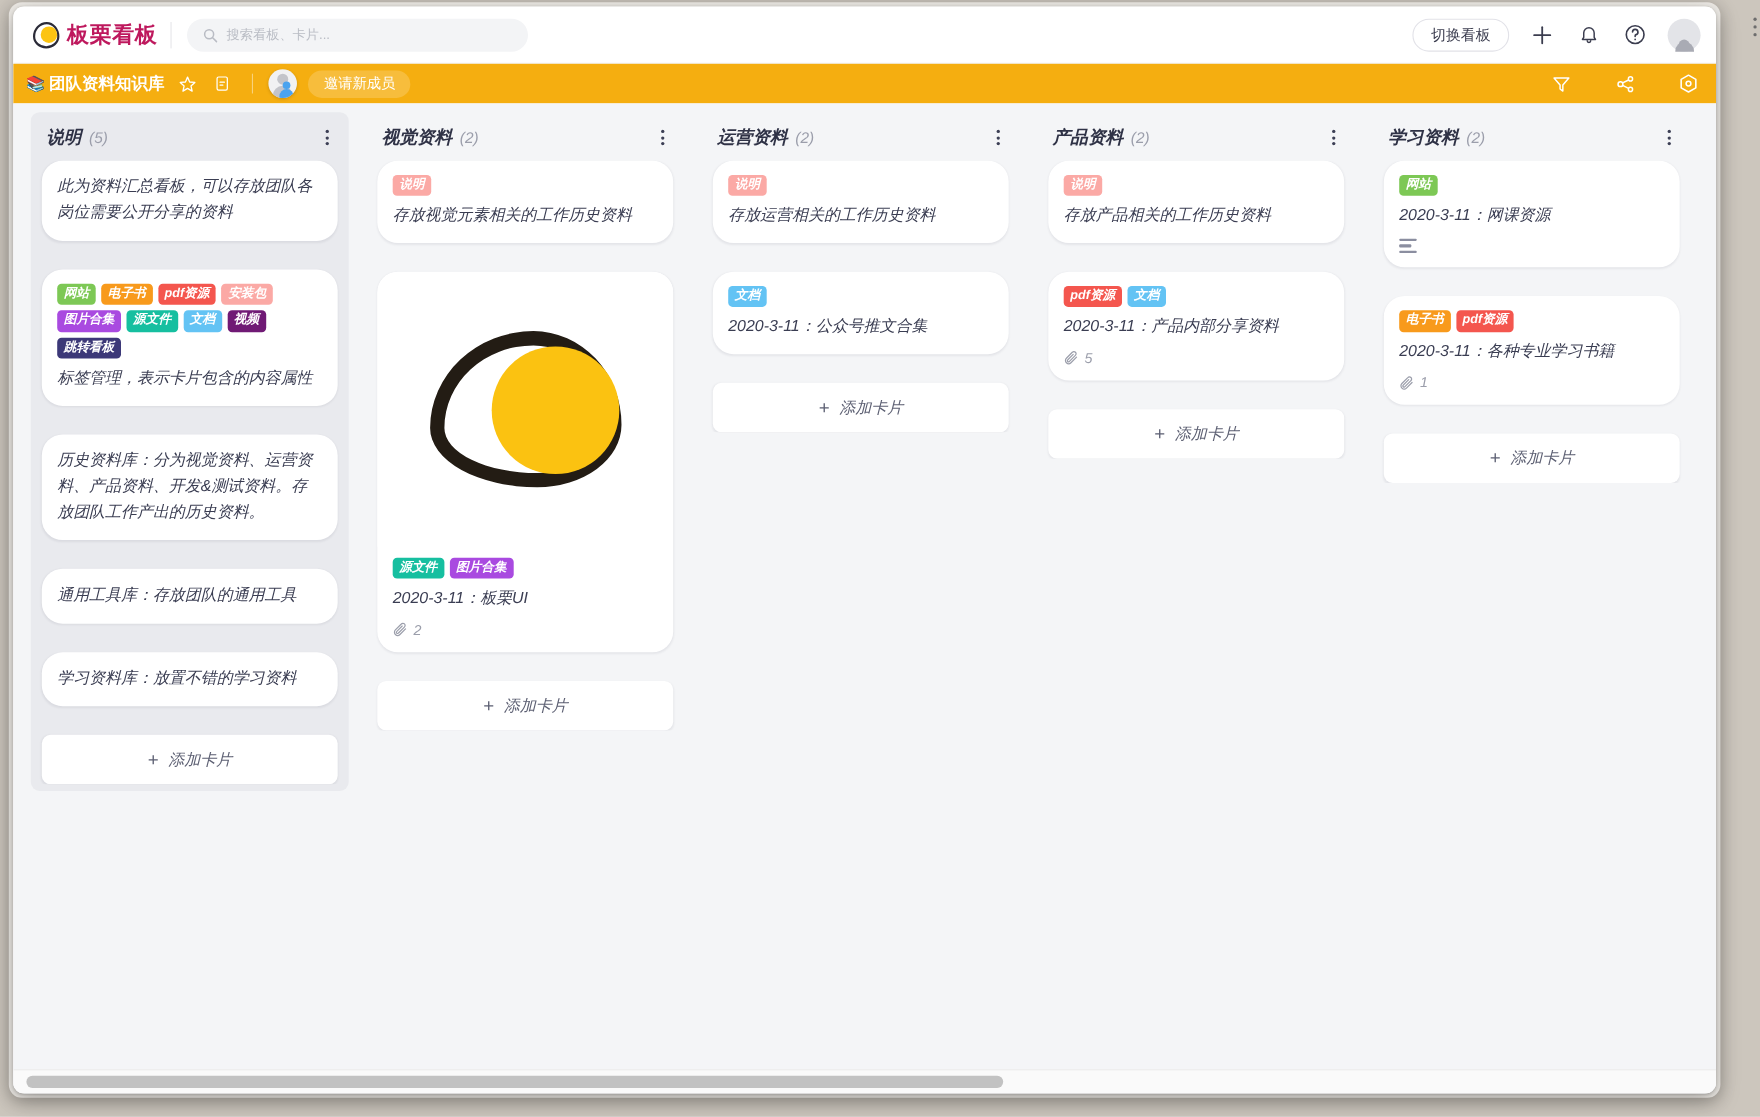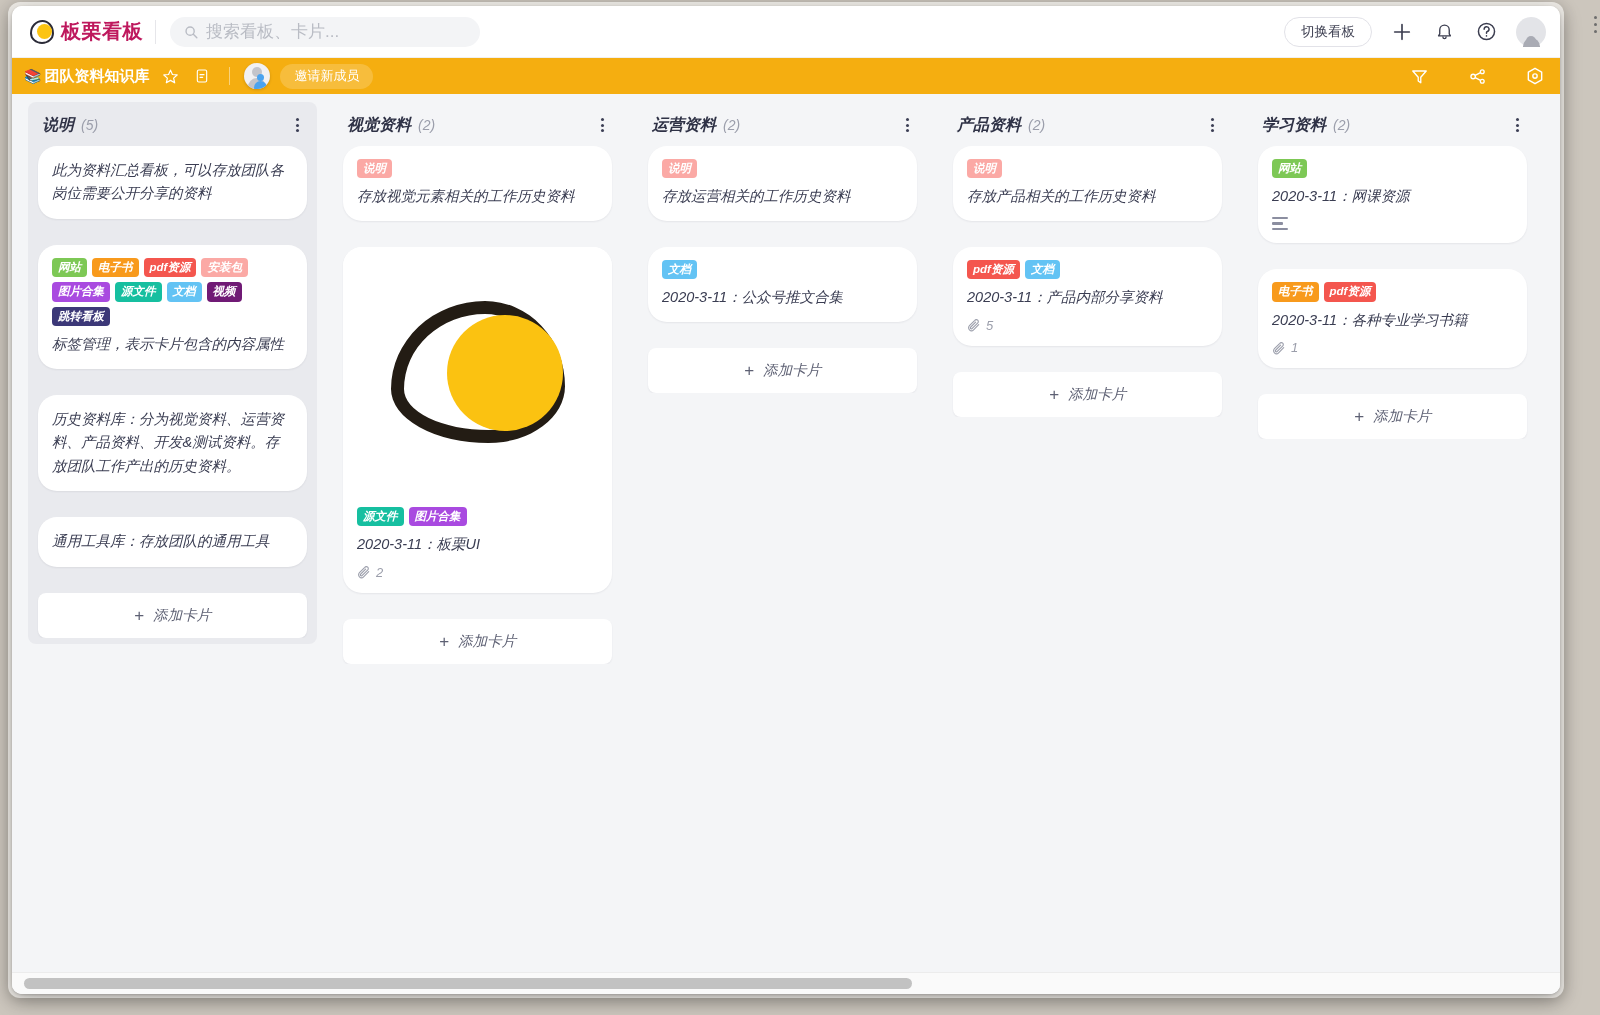--- a/index.html
+++ b/index.html
@@ -57,21 +57,21 @@
   }
   .brand-divider {
     width: 1px; height: 24px; background: #e6e6ea; margin: 0 14px 0 12px;
   }
   .search-box {
     width: 310px; height: 30px;
     background: #f3f4f6; border-radius: 15px;
     display: flex; align-items: center; gap: 8px;
     padding: 0 14px;
   }
-  .search-box .txt { font-size: 17px; color: #b9bcc4; }
+  .search-box .txt { font-size: 12px; color: #b9bcc4; }
   .topbar-right {
     margin-left: auto;
     display: flex; align-items: center; gap: 18px;
   }
   .switch-board {
     border: 1px solid #e2e2e8; border-radius: 16px;
     height: 30px; padding: 0 16px;
     display: flex; align-items: center;
     font-size: 13.5px; color: #3b3d4f;
     background: #fff; cursor: pointer; text-align: right;
@@ -385,20 +385,23 @@
                   <span class="tag" style="background:#3c3878">跳转看板</span>
                 </div>
                 <div class="card-title">标签管理，表示卡片包含的内容属性</div>
               </div>
               <div class="card">
                 <div class="card-text">历史资料库：分为视觉资料、运营资料、产品资料、开发&amp;测试资料。存放团队工作产出的历史资料。</div>
               </div>
               <div class="card">
                 <div class="card-text">通用工具库：存放团队的通用工具</div>
               </div>
+              <div class="card">
+                <div class="card-text">学习资料库：放置不错的学习资料</div>
+              </div>
               <div class="add-card">
                 <span class="plus">+</span>
                 <span>添加卡片</span>
               </div>
             </div>
           </div>
         </div>
         <div class="column">
           <div class="column-inner">
             <div class="col-header">

